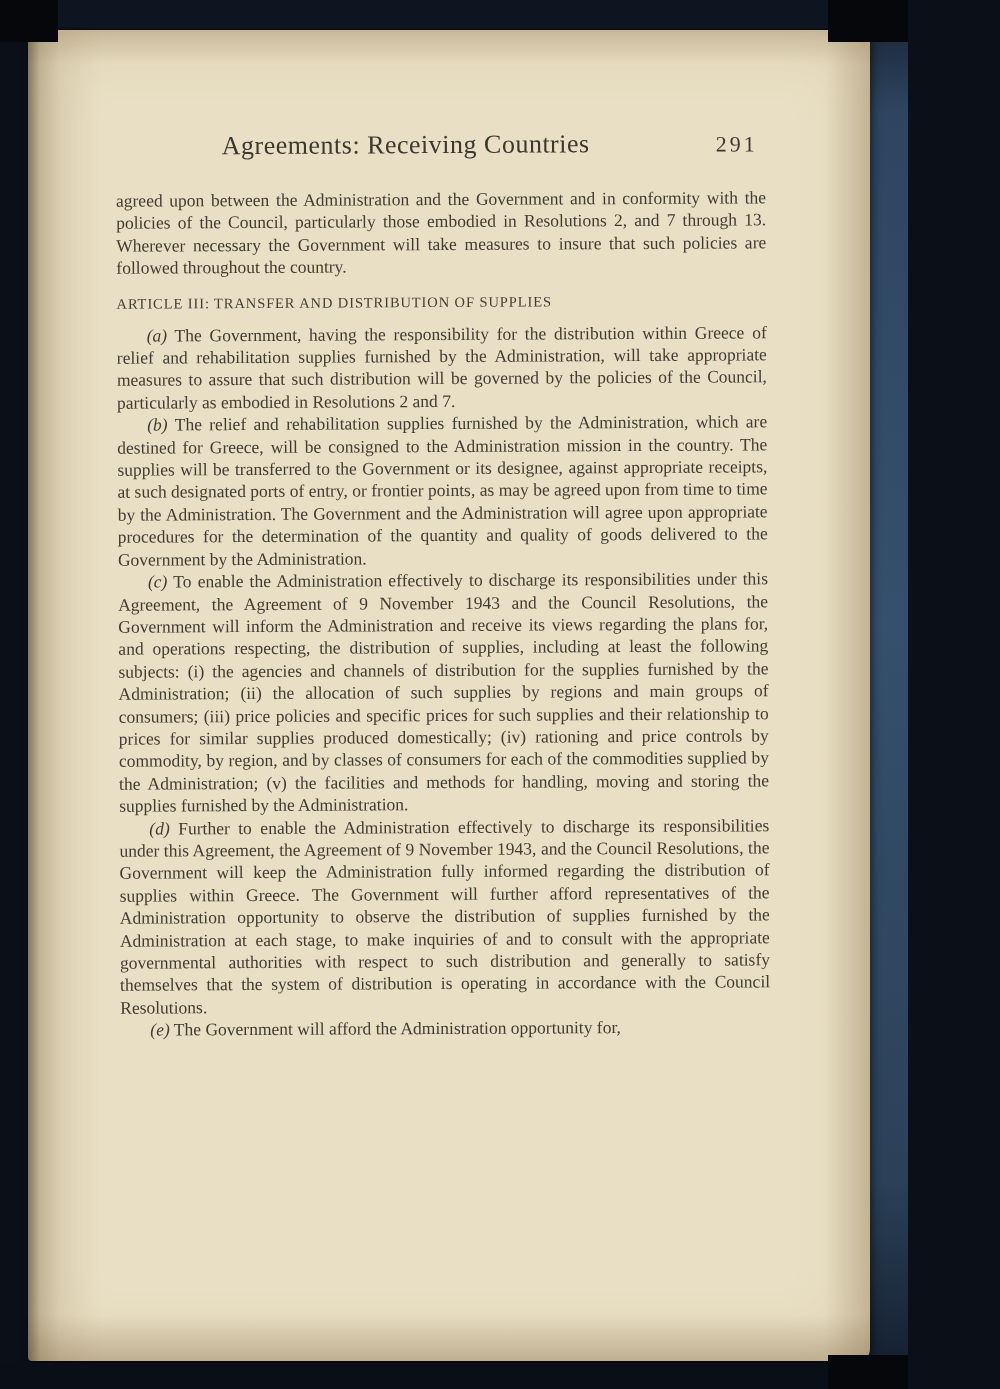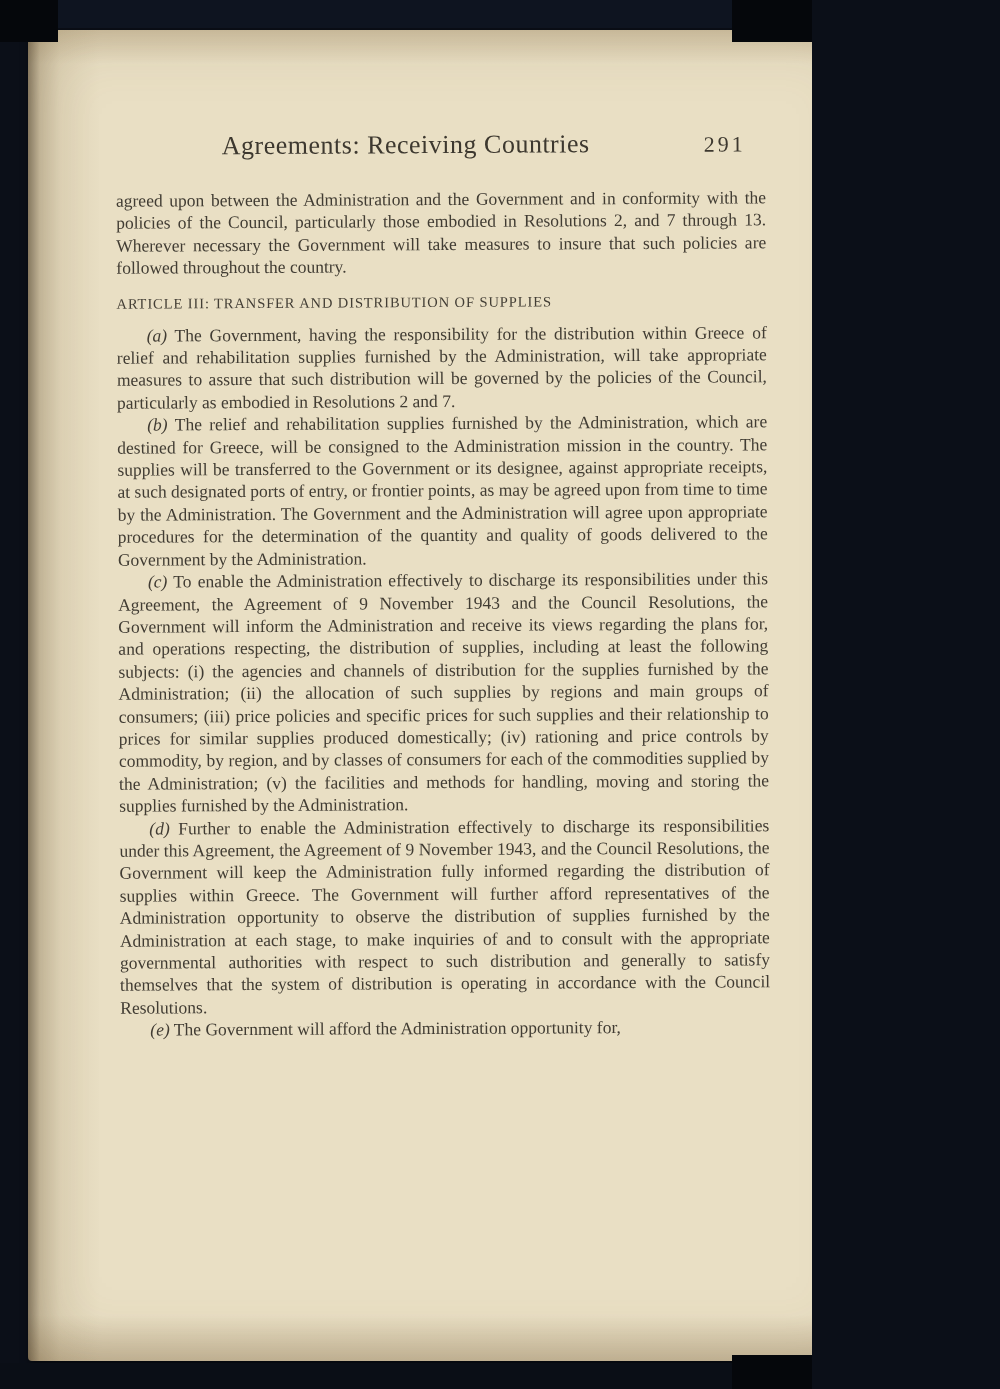--- a/index.html
+++ b/index.html
@@ -1,18 +1,18 @@
 <!DOCTYPE html>
 <html><head>
 <meta charset="utf-8">
 <style>
   html,body{margin:0;padding:0;background:#0b0f18;}
   .scene{
     position:relative;
-    width:812px;height:1389px;
+    width:908px;height:1389px;
     overflow:hidden;
     background:#0b0f18;
     font-family:"Liberation Serif","DejaVu Serif",serif;
   }
   
   .band-top{position:absolute;left:0;top:0;width:100%;height:28px;background:#0e1420;}
   .band-bottom{position:absolute;left:0;bottom:0;width:100%;height:26px;background:#0a0e16;}
   .corner-tl{position:absolute;left:0;top:0;width:58px;height:42px;background:#05070b;}
   .corner-tr{position:absolute;right:0;top:0;width:80px;height:42px;background:#05070b;}
   .corner-br{position:absolute;right:0;bottom:0;width:80px;height:34px;background:#05070b;}
@@ -48,21 +48,21 @@
     color:#413c33;
   }
   .running-header{
     position:relative;height:40px;margin-bottom:18px;
   }
   .header-title{
     position:absolute;left:0;right:70px;text-align:center;
     font-size:26px;letter-spacing:.5px;color:#3d382f;
   }
   .page-number{
-    position:absolute;right:20px;top:3px;
+    position:absolute;right:8px;top:3px;
     font-size:22px;letter-spacing:3px;color:#3d382f;font-family:Liberation Serif, serif;
   }
   .article-heading{
     font-size:14.5px;font-weight:normal;letter-spacing:.9px;
     margin:16px 0 12px 0;color:#433e35;
   }
   .para{
     font-size:17.5px;line-height:22.4px;text-align:justify;margin:0;
   }
   .para.indent{text-indent:30px;}

